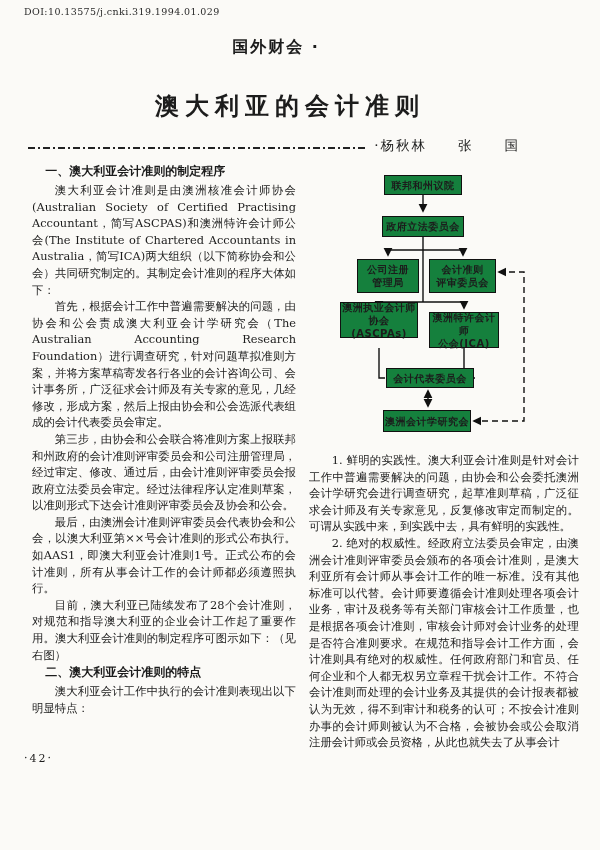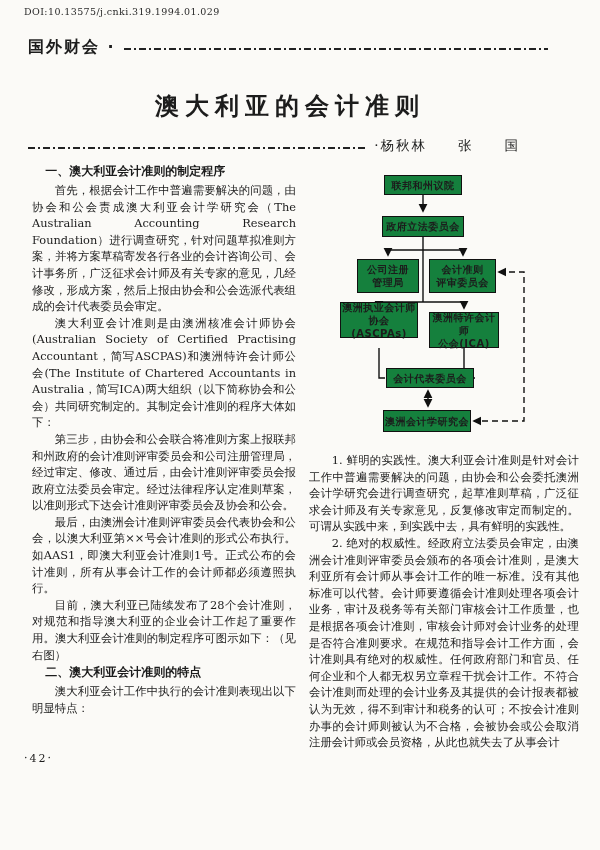--- a/index.html
+++ b/index.html
@@ -9,22 +9,22 @@
     background:#fbfaf7;
     color:#1c1c1c;
     font-family:"DejaVu Serif", serif;
     overflow:hidden;
   }
   .doi {
     position:absolute; left:24px; top:6px;
     font:9.5px "DejaVu Serif", serif; color:#2a2a2a; letter-spacing:.4px;
   }
   .section-row {
-    position:absolute; left:28px; top:37px; width:520px;
-    display:flex; align-items:center;
+    position:absolute; left:20px; top:37px; width:520px;
+    display:flex; align-items:center;flex-direction:column;
   }
   .section-label {
     font:bold 16px "DejaVu Sans", sans-serif; letter-spacing:2px;
     white-space:nowrap; margin-right:8px;
   }
   .dashdot {
     flex:1; height:2px; margin-top:3px;
     background:repeating-linear-gradient(to right,#222 0 7px,transparent 7px 10px,#222 10px 12px,transparent 12px 15px);
   }
   .title {
@@ -88,22 +88,22 @@
 
 <div class="title">澳大利亚的会计准则</div>
 
 <div class="author-row">
   <span class="dashdot"></span>
   <span class="author">·杨秋林　　张　　国</span>
 </div>
 
 <div class="col col-left">
   <div class="col-heading">一、澳大利亚会计准则的制定程序</div>
+  <p class="body">澳大利亚会计准则是由澳洲核准会计师协会(Australian Society of Certified Practising Accountant，简写ASCPAS)和澳洲特许会计师公会(The Institute of Chartered Accountants in Australia，简写ICA)两大组织（以下简称协会和公会）共同研究制定的。其制定会计准则的程序大体如下：</p>
   <p class="body">首先，根据会计工作中普遍需要解决的问题，由协会和公会责成澳大利亚会计学研究会（The Australian Accounting Research Foundation）进行调查研究，针对问题草拟准则方案，并将方案草稿寄发各行各业的会计咨询公司、会计事务所，广泛征求会计师及有关专家的意见，几经修改，形成方案，然后上报由协会和公会选派代表组成的会计代表委员会审定。</p>
-  <p class="body">澳大利亚会计准则是由澳洲核准会计师协会(Australian Society of Certified Practising Accountant，简写ASCPAS)和澳洲特许会计师公会(The Institute of Chartered Accountants in Australia，简写ICA)两大组织（以下简称协会和公会）共同研究制定的。其制定会计准则的程序大体如下：</p>
   <p class="body">第三步，由协会和公会联合将准则方案上报联邦和州政府的会计准则评审委员会和公司注册管理局，经过审定、修改、通过后，由会计准则评审委员会报政府立法委员会审定。经过法律程序认定准则草案，以准则形式下达会计准则评审委员会及协会和公会。</p>
   <p class="body">最后，由澳洲会计准则评审委员会代表协会和公会，以澳大利亚第××号会计准则的形式公布执行。如AAS1，即澳大利亚会计准则1号。正式公布的会计准则，所有从事会计工作的会计师都必须遵照执行。</p>
   <p class="body">目前，澳大利亚已陆续发布了28个会计准则，对规范和指导澳大利亚的企业会计工作起了重要作用。澳大利亚会计准则的制定程序可图示如下：（见右图）</p>
   <div class="col-heading">二、澳大利亚会计准则的特点</div>
   <p class="body">澳大利亚会计工作中执行的会计准则表现出以下明显特点：</p>
 </div>
 
 <div class="col col-right">
 
   <div class="figure">

